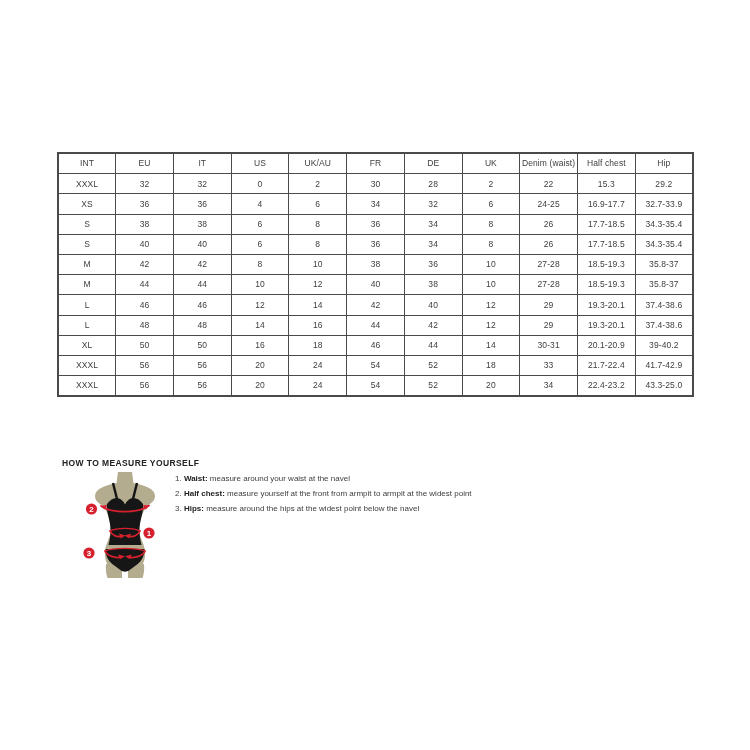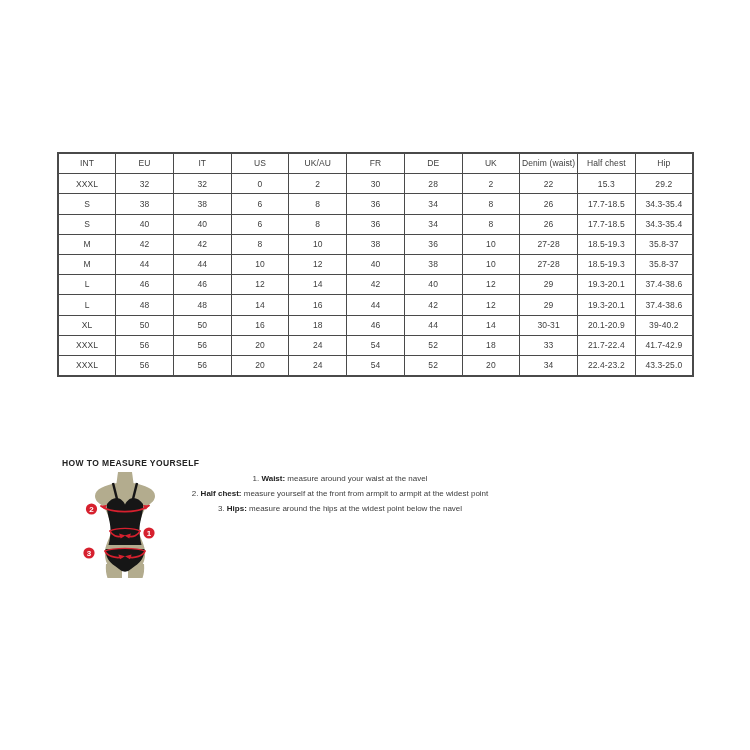--- a/index.html
+++ b/index.html
@@ -36,21 +36,21 @@
   }
   .figure-wrap {
     position: absolute; left: 82px; top: 472px;
     width: 86px; height: 108px;
   }
   .steps {
     position: absolute; left: 175px; top: 475px; width: 330px;
   }
   .step {
     font-size: 8px; color: #3d3d3d; margin-bottom: 6.5px;
-    letter-spacing: 0px; line-height: 1.05; white-space: nowrap; text-align: center;
+    letter-spacing: 0px; line-height: 1.05; white-space: nowrap;
   }
   .step b { color: #222222; font-weight: 700; }
 </style>
 </head>
 <body>
 
 <div class="canvas">
 
   <table class="size-table">
     <thead>
@@ -74,20 +74,33 @@
           <td>32</td>
           <td>32</td>
           <td>0</td>
           <td>2</td>
           <td>30</td>
           <td>28</td>
           <td>2</td>
           <td>22</td>
           <td>15.3</td>
           <td>29.2</td>
+        </tr>
+        <tr>
+          <td>XS</td>
+          <td>36</td>
+          <td>36</td>
+          <td>4</td>
+          <td>6</td>
+          <td>34</td>
+          <td>32</td>
+          <td>6</td>
+          <td>24-25</td>
+          <td>16.9-17.7</td>
+          <td>32.7-33.9</td>
         </tr>
         <tr>
           <td>S</td>
           <td>38</td>
           <td>38</td>
           <td>6</td>
           <td>8</td>
           <td>36</td>
           <td>34</td>
           <td>8</td>

